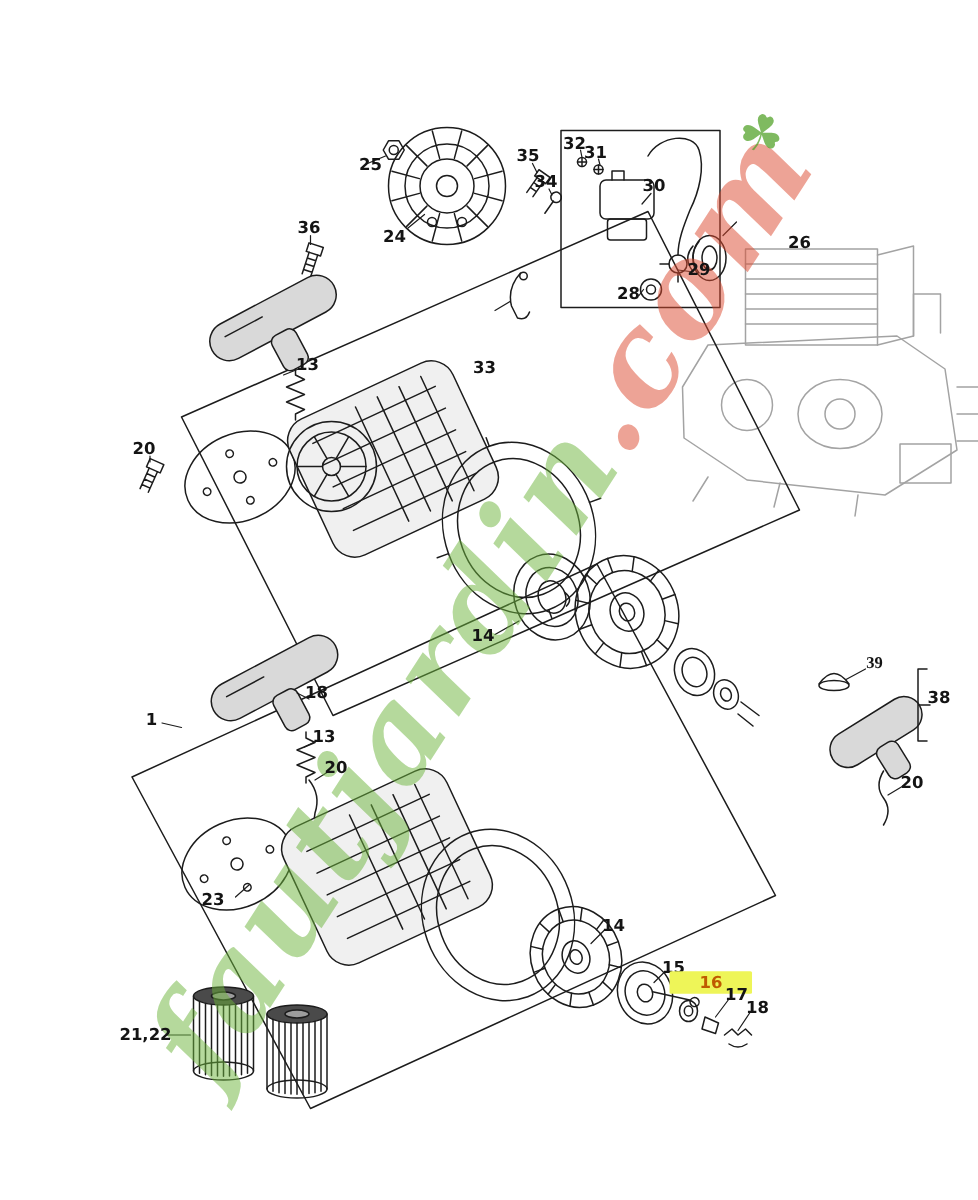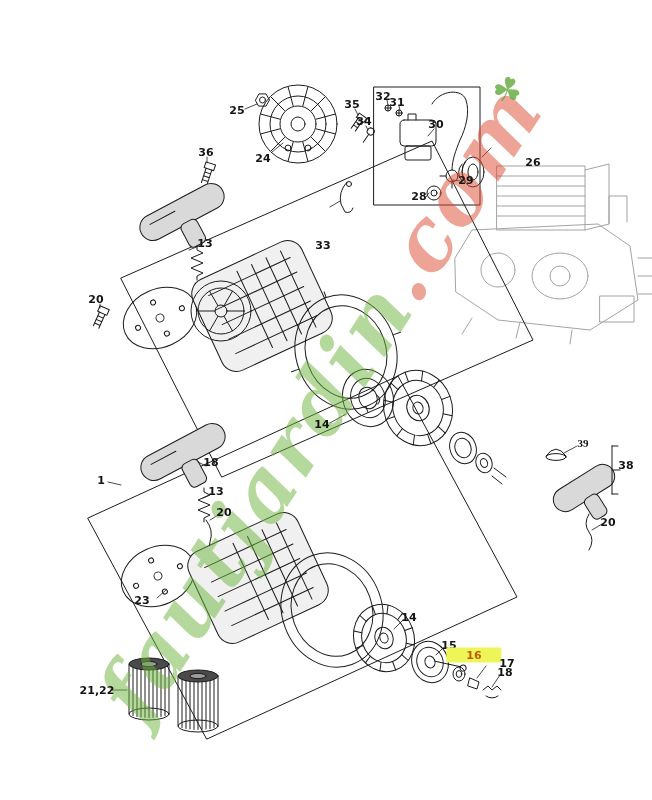--- a/index.html
+++ b/index.html
@@ -237,21 +237,21 @@
 
     <path stroke="#1c1c1c" stroke-width="0.8" fill="none" d="M245,109 L257,104 M272,152 L283,143 M207,157 L207,163 M355,109 L358,115 M366,126 L368,130 M387,100 L388,105 M399,106 L400,110 M434,129 L428,136 M491,148 L482,157 M460,181 L452,180 M426,197 L429,193 M330,207 L340,201 M100,304 L100,308 M199,246 L189,250 M330,423 L346,414 M108,482 L121,485 M206,466 L198,462 M211,494 L203,498 M218,515 L210,520 M157,598 L166,590 M403,620 L394,629 M443,648 L436,655 M486,666 L477,678 M500,675 L492,687 M111,690 L127,690 M577,446 L564,453 M602,524 L592,530"></path>
   </svg>
 
   <div class="watermark">
     <span style="color: rgb(109, 181, 60);">fautjardin</span><span style="color: rgb(221, 74, 47);">.com</span>
   </div>
   <div class="wm-leaf" style="color: rgb(85, 164, 44);">☘</div>
 
   <div class="labels">
-      <span class="part-label" style="left: 237px; top: 110px; text-align: right;">25</span>
+      <span class="part-label" style="left: 247px; top: 110px; text-align: right;">25</span>
       <span class="part-label" style="left: 263px; top: 158px;">24</span>
       <span class="part-label" style="left: 206px; top: 152px;">36</span>
       <span class="part-label" style="left: 352px; top: 104px;">35</span>
       <span class="part-label" style="left: 364px; top: 121px;">34</span>
       <span class="part-label" style="left: 383px; top: 96px;">32</span>
       <span class="part-label" style="left: 397px; top: 102px;">31</span>
       <span class="part-label" style="left: 436px; top: 124px;">30</span>
       <span class="part-label" style="left: 497px; top: 162px; margin-left: 36px;">26</span>
       <span class="part-label" style="left: 466px; top: 180px;">29</span>
       <span class="part-label" style="left: 419px; top: 196px;">28</span>
@@ -260,21 +260,21 @@
       <span class="part-label" style="left: 205px; top: 243px;">13</span>
       <span class="part-label" style="left: 322px; top: 424px;">14</span>
       <span class="part-label" style="left: 101px; top: 480px;">1</span>
       <span class="part-label" style="left: 211px; top: 462px;">18</span>
       <span class="part-label" style="left: 216px; top: 491px;">13</span>
       <span class="part-label" style="left: 224px; top: 512px;">20</span>
       <span class="part-label" style="left: 142px; top: 600px; text-align: right;">23</span>
       <span class="part-label" style="left: 409px; top: 617px;">14</span>
       <span class="part-label" style="left: 449px; top: 645px;">15</span>
       <span class="part-label highlighted" style="left: 474px; top: 655px; background: rgb(238, 245, 88); color: rgb(191, 91, 0);">16</span>
-      <span class="part-label" style="left: 491px; top: 663px; margin-left: 16px;">17</span>
+      <span class="part-label" style="left: 491px; top: 663px;">17</span>
       <span class="part-label" style="left: 505px; top: 672px;">18</span>
       <span class="part-label" style="left: 97px; top: 690px;">21,22</span>
       <span class="part-label" style="left: 583px; top: 443px; font-family: Liberation Serif, serif;">39</span>
       <span class="part-label" style="left: 626px; top: 465px;">38</span>
       <span class="part-label" style="left: 608px; top: 522px;">20</span>
     </div>
 
 </div>
 
 </body></html>

